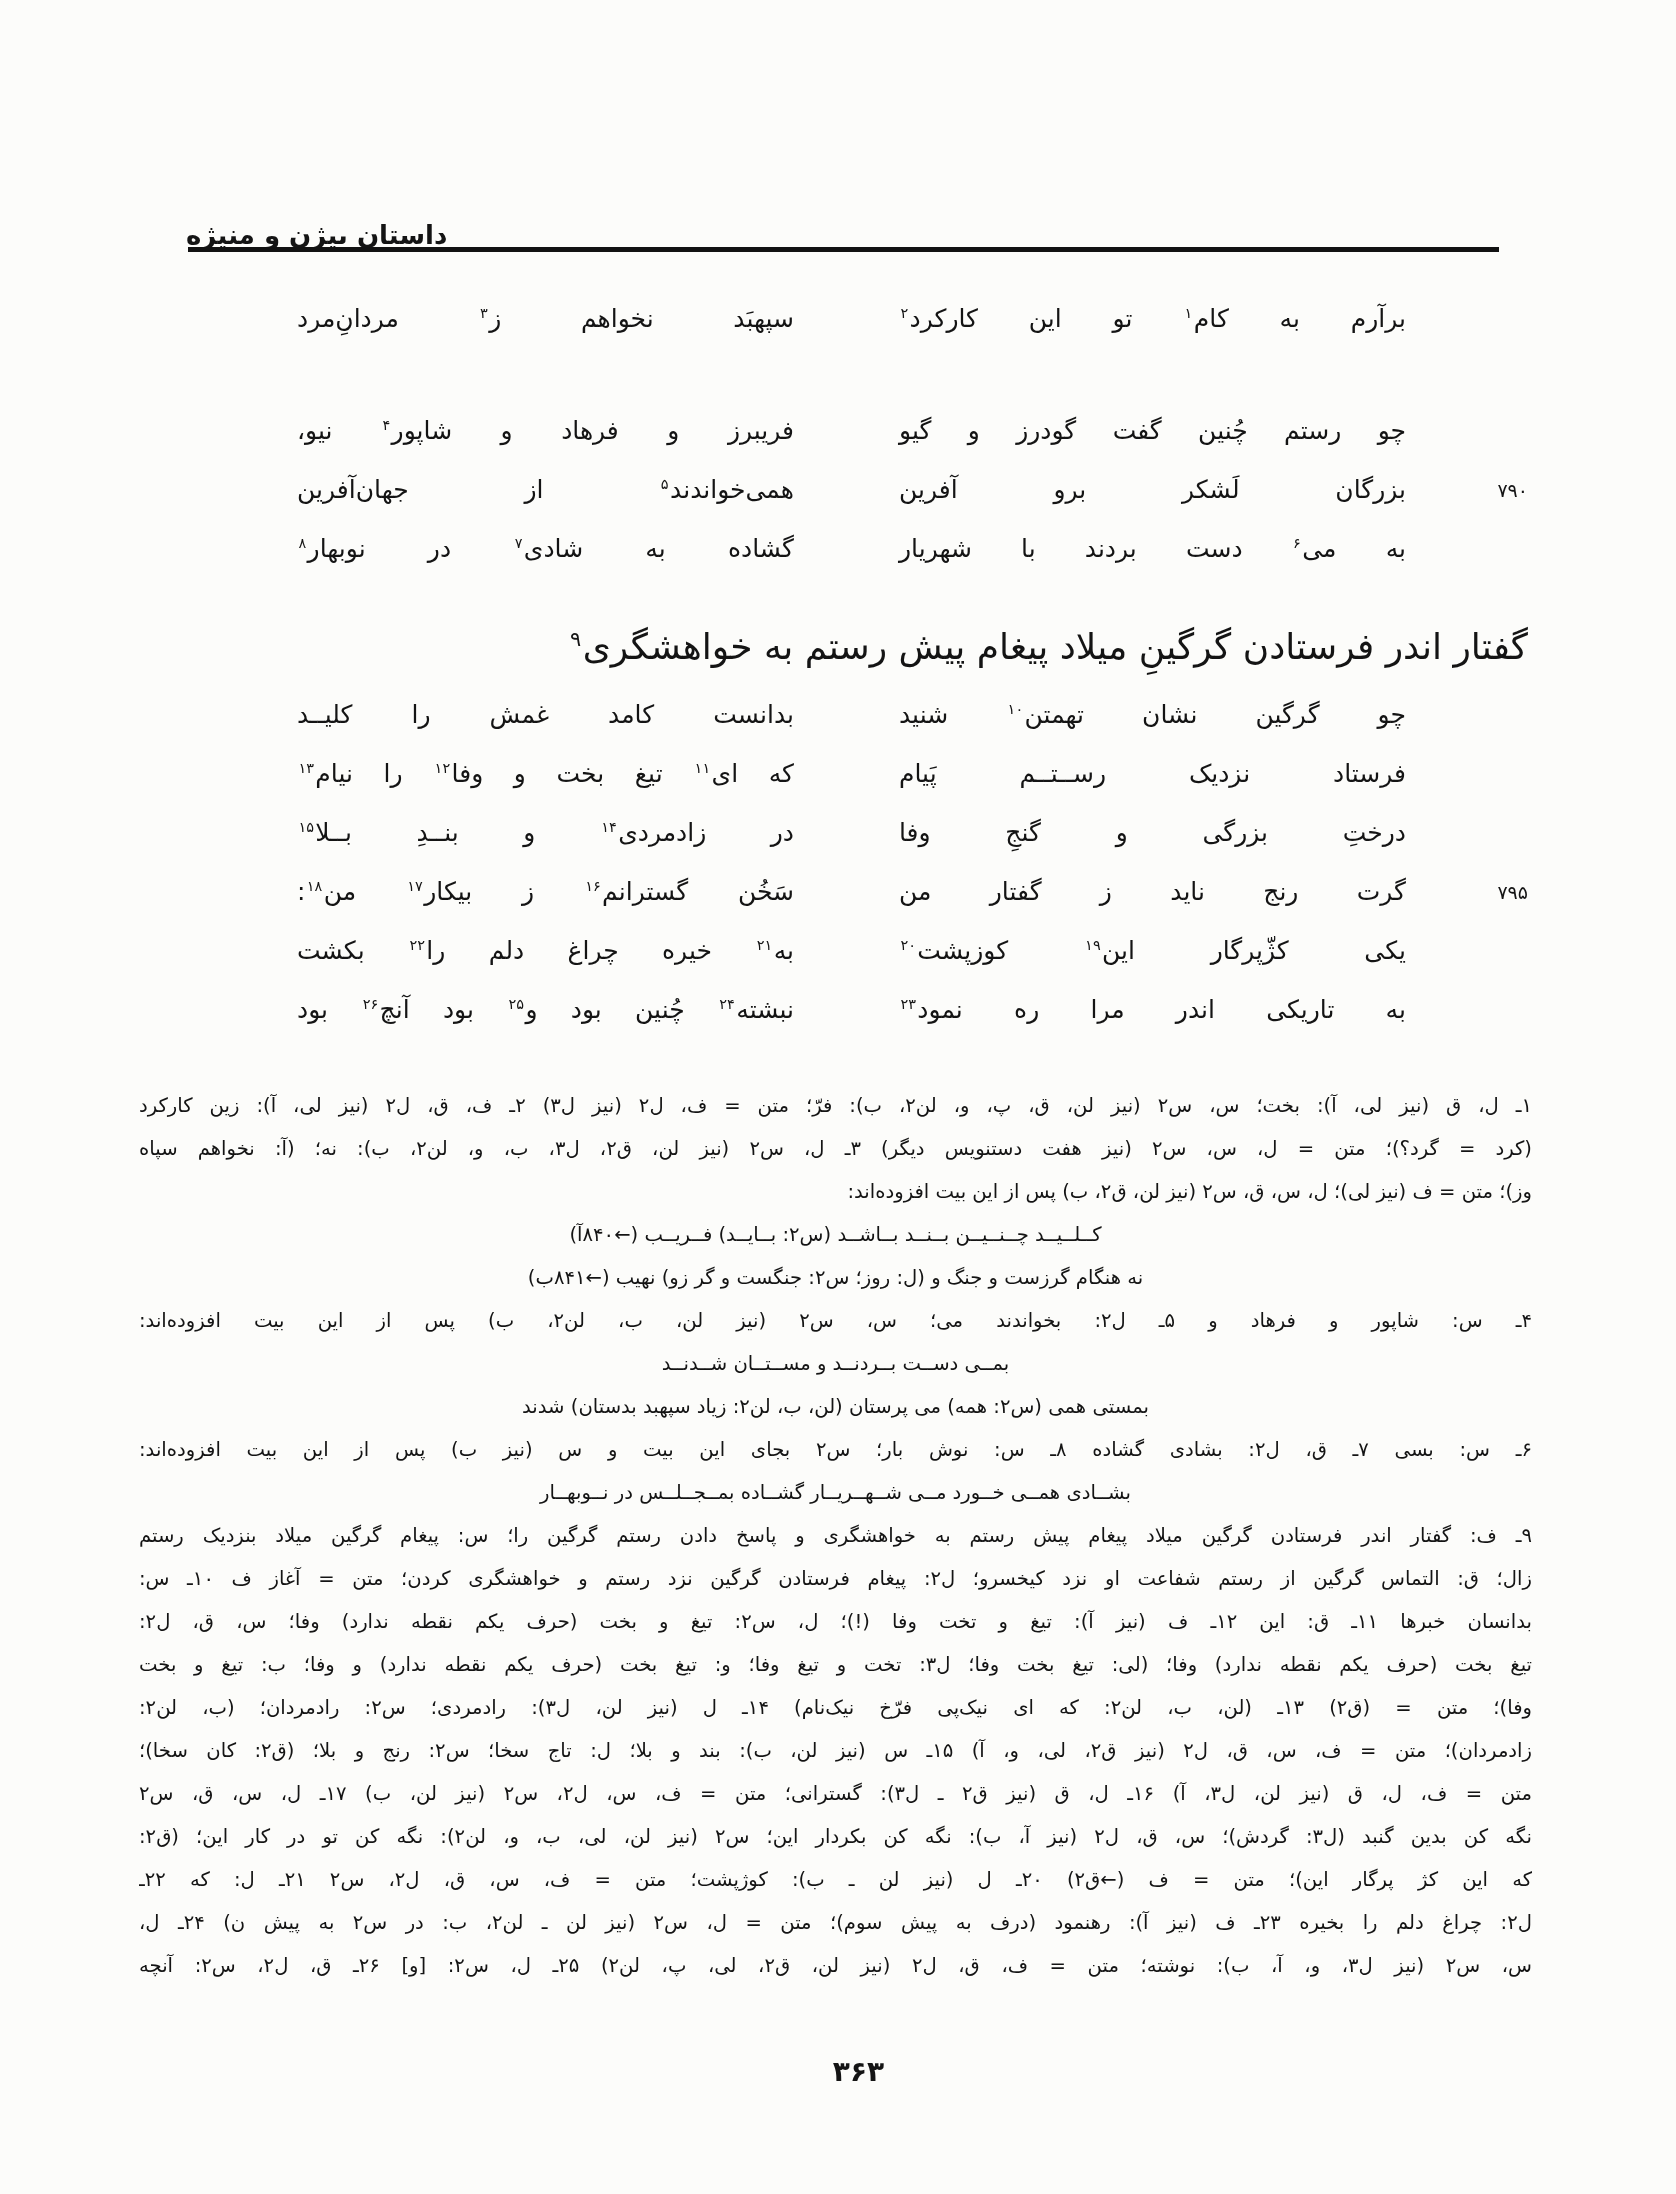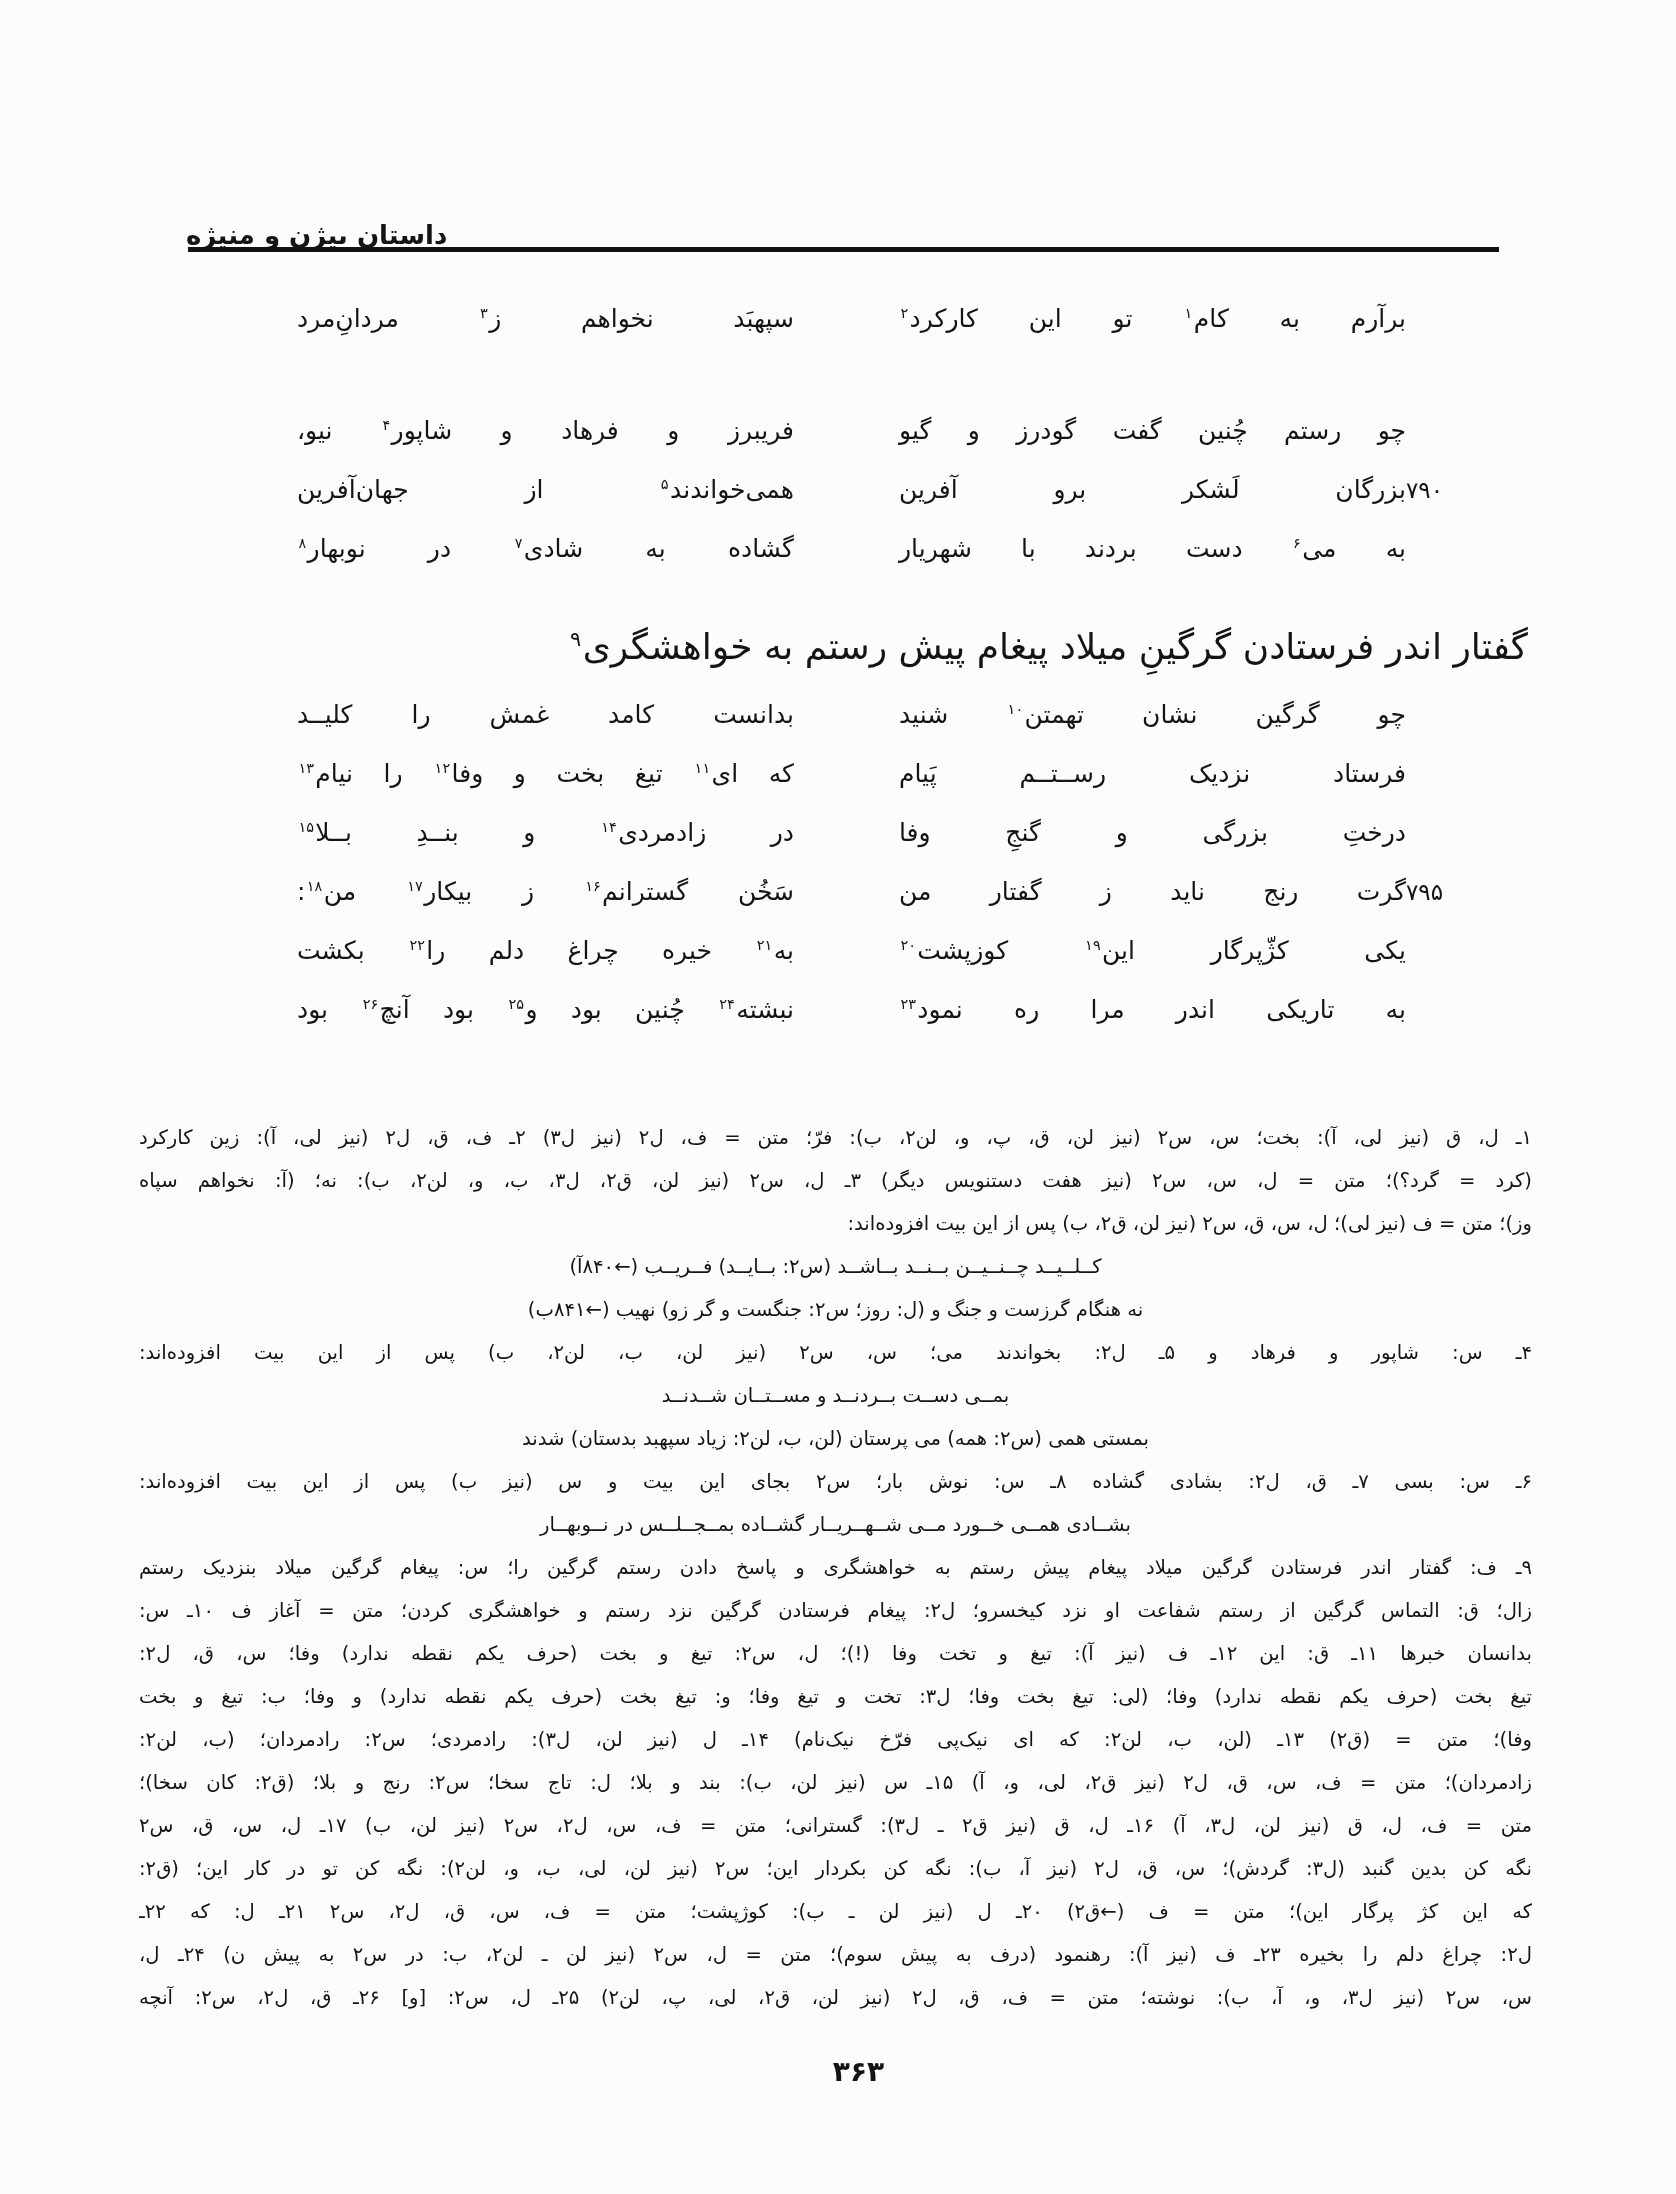--- a/index.html
+++ b/index.html
@@ -30,21 +30,21 @@
   .poem {
     position: absolute; right: 149px; width: 1380px;
     direction: rtl;
   }
   #poem1 { top: 289px; }
   #poem2 { top: 685px; }
   .couplet { display: flex; align-items: center; height: 59px; }
   .couplet.gap-after { margin-bottom: 53px; }
   .verse-num {
     width: 122px; flex: 0 0 auto;
-    font-size: 23px; text-align: left;
+    font-size: 19px; text-align: right;
     letter-spacing: 4px;
   }
   .hem {
     font-size: 25px;
     text-align: justify; text-align-last: justify;
     white-space: nowrap; overflow: visible;
   }
   .hem.right { width: 507px; flex: 0 0 auto; }
   .hem.left  { width: 497px; flex: 0 0 auto; margin-right: 105px; }
 
@@ -57,21 +57,21 @@
 
   
   .section-heading {
     position: absolute; top: 596px; right: 149px; width: 1380px;
     font-size: 36px; font-weight: normal;
     direction: rtl;
   }
 
   
   .footnotes {
-    position: absolute; top: 1116px; right: 145px; width: 1393px;
+    position: absolute; top: 1084px; right: 145px; width: 1393px;
     direction: rtl;
     font-size: 19.6px;
   }
   .fn-line { height: 43px; line-height: 43px; overflow: hidden; }
   .fn-line.j { text-align: justify; text-align-last: justify; }
   .fn-line.c { text-align: center; }
   .fn-line.r { text-align: right; }
 
   
   .page-num {

